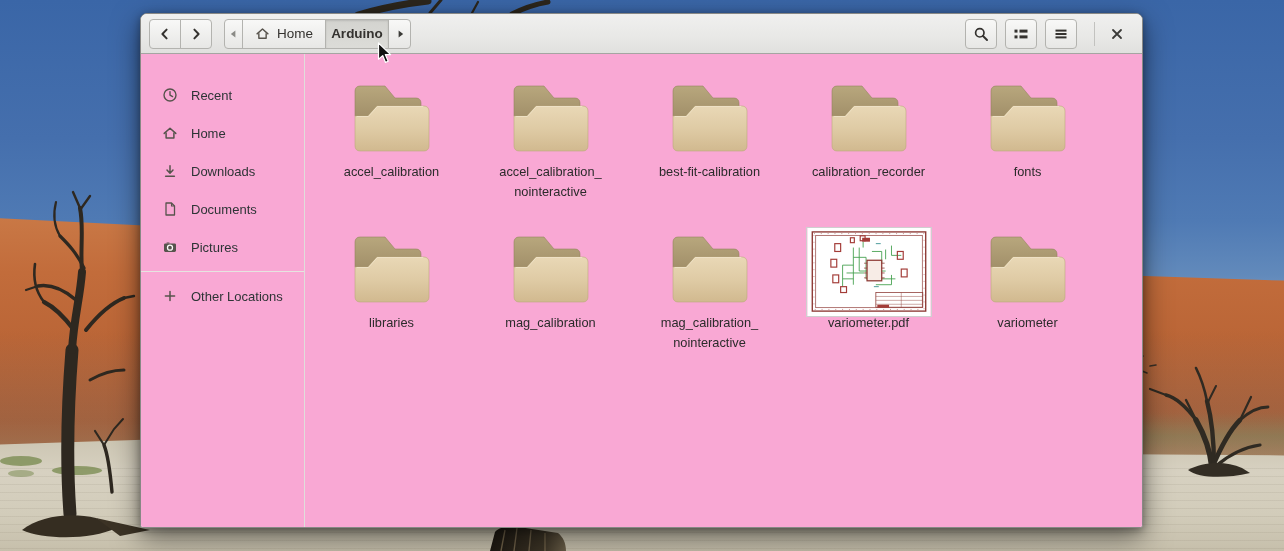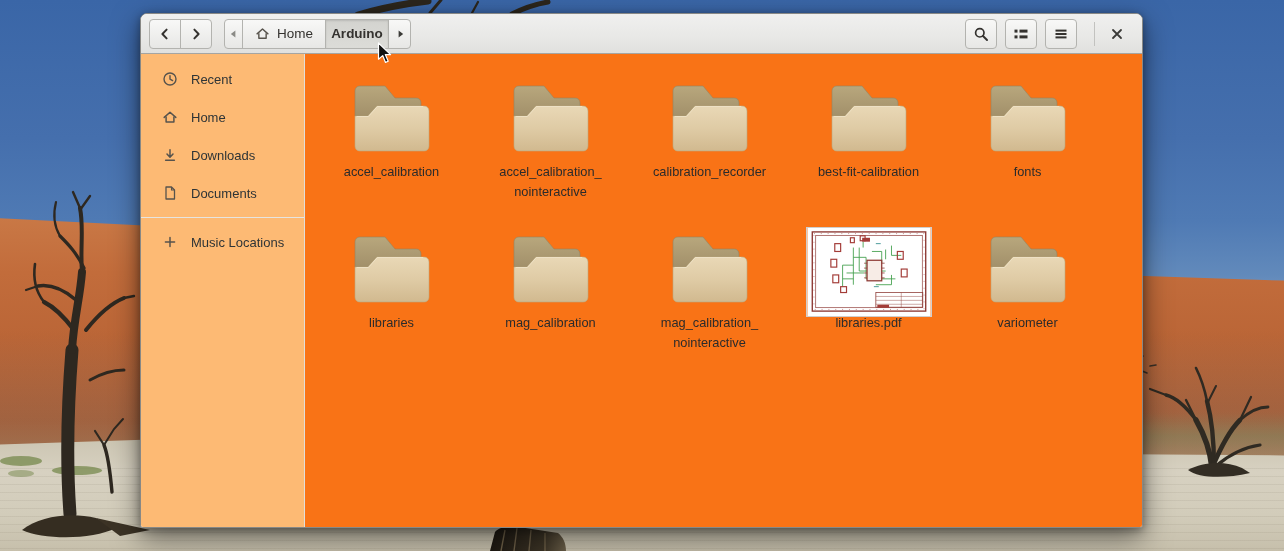--- a/index.html
+++ b/index.html
@@ -49,29 +49,29 @@
     background:linear-gradient(180deg,#d3d3cf,#dcdcd8); box-shadow:inset 0 1px 2px rgba(0,0,0,.12);align-items:center; }
   .hb-right { margin-left:auto; display:flex; align-items:center; }
   .sq { width:32px; border-radius:4px; margin-left:8px; }
   .hb-sep { width:1px; height:24px; background:#c2c2bf; margin:0 9px 0 17px; }
   .close-btn { width:26px; height:26px; border:none; background:none; display:flex;
     align-items:center; justify-content:center; color:#3a3a37; }
 
   .win-body { flex:1; display:flex; min-height:0; border-radius:0 0 2px 2px; overflow:hidden; }
 
   
-  .sidebar { width:164px; flex:0 0 164px; background:#fdba74; border-right:1px solid #e0deda;
-    padding-top:6px; }
+  .sidebar { width:164px; flex:0 0 164px; background:#f9a8d4; border-right:1px solid #e0deda;
+    padding-top:22px; }
   .side-item { height:38px; display:flex; align-items:center; padding-left:21px; gap:13px;
     font-size:13px; color:#2e3436; }
   .side-item .ic { width:16px; height:16px; flex:0 0 16px; }
   .side-sep { border-top:1px solid #e6e4e0; margin:5px 0; }
 
   
-  .content { flex:1; background:#f97316; padding:8px 0 16px 7px; display:flex; flex-wrap:wrap;
+  .content { flex:1; background:#f9a8d4; padding:8px 0 16px 7px; display:flex; flex-wrap:wrap;
     align-content:flex-start; overflow:hidden; }
   .cell { width:159px; height:151px; display:flex; flex-direction:column; align-items:center; }
   .thumb { height:94px; width:100%; display:flex; align-items:flex-end; justify-content:center; }
   .fname { margin-top:6px; font-size:12.8px; line-height:20px; color:#2b2b2b; text-align:center;
     white-space:pre-line; max-width:152px; }
   .folder-svg { width:84px; height:80px; }
   .readme-svg { width:58px; height:78px; }
   .pdf-svg { width:126px; height:90px; margin-bottom:-10px; border:1px solid #cfcfcf; }
 
   .cursor { position:absolute; left:377px; top:42px; width:15px; height:22px; z-index:50; }
@@ -395,26 +395,32 @@
             <use href="#sym-dl"></use>
           </svg>
         <span>Downloads</span>
       </div>
       <div class="side-item">
         <svg class="ic">
             <use href="#sym-doc"></use>
           </svg>
         <span>Documents</span>
       </div>
+      <div class="side-item">
+        <svg class="ic">
+            <use href="#sym-cam"></use>
+          </svg>
+        <span>Pictures</span>
+      </div>
       <div class="side-sep"></div>
       <div class="side-item">
         <svg class="ic">
             <use href="#sym-plus"></use>
           </svg>
-        <span>Music Locations</span>
+        <span>Other Locations</span>
       </div>
     </div>
 
     <div class="content">
       <div class="cell">
         <div class="thumb">
             <svg class="folder-svg">
               <use href="#sym-folder"></use>
             </svg>
           </div>
@@ -428,29 +434,29 @@
           </div>
         <div class="fname">accel_calibration_
 nointeractive</div>
       </div>
       <div class="cell">
         <div class="thumb">
             <svg class="folder-svg">
               <use href="#sym-folder"></use>
             </svg>
           </div>
+        <div class="fname">best-fit-calibration</div>
+      </div>
+      <div class="cell">
+        <div class="thumb">
+            <svg class="folder-svg">
+              <use href="#sym-folder"></use>
+            </svg>
+          </div>
         <div class="fname">calibration_recorder</div>
-      </div>
-      <div class="cell">
-        <div class="thumb">
-            <svg class="folder-svg">
-              <use href="#sym-folder"></use>
-            </svg>
-          </div>
-        <div class="fname">best-fit-calibration</div>
       </div>
       <div class="cell">
         <div class="thumb">
             <svg class="folder-svg">
               <use href="#sym-folder"></use>
             </svg>
           </div>
         <div class="fname">fonts</div>
       </div>
       <div class="cell">
@@ -477,21 +483,21 @@
           </div>
         <div class="fname">mag_calibration_
 nointeractive</div>
       </div>
       <div class="cell">
         <div class="thumb">
             <svg class="pdf-svg">
               <use href="#sym-pdf"></use>
             </svg>
           </div>
-        <div class="fname">libraries.pdf</div>
+        <div class="fname">variometer.pdf</div>
       </div>
       <div class="cell">
         <div class="thumb">
             <svg class="folder-svg">
               <use href="#sym-folder"></use>
             </svg>
           </div>
         <div class="fname">variometer</div>
       </div>
     </div>

